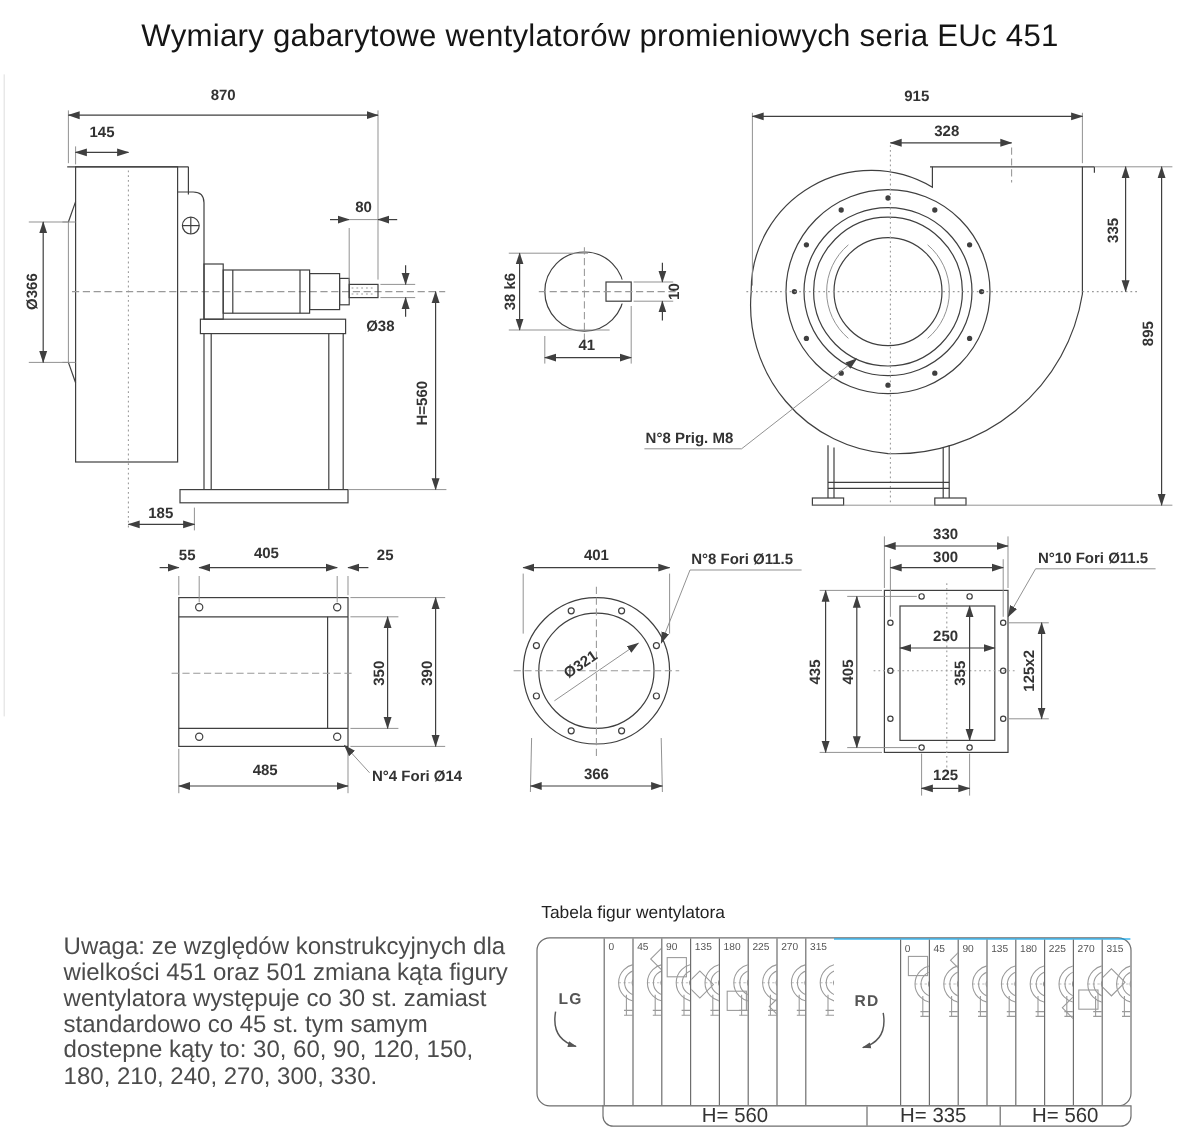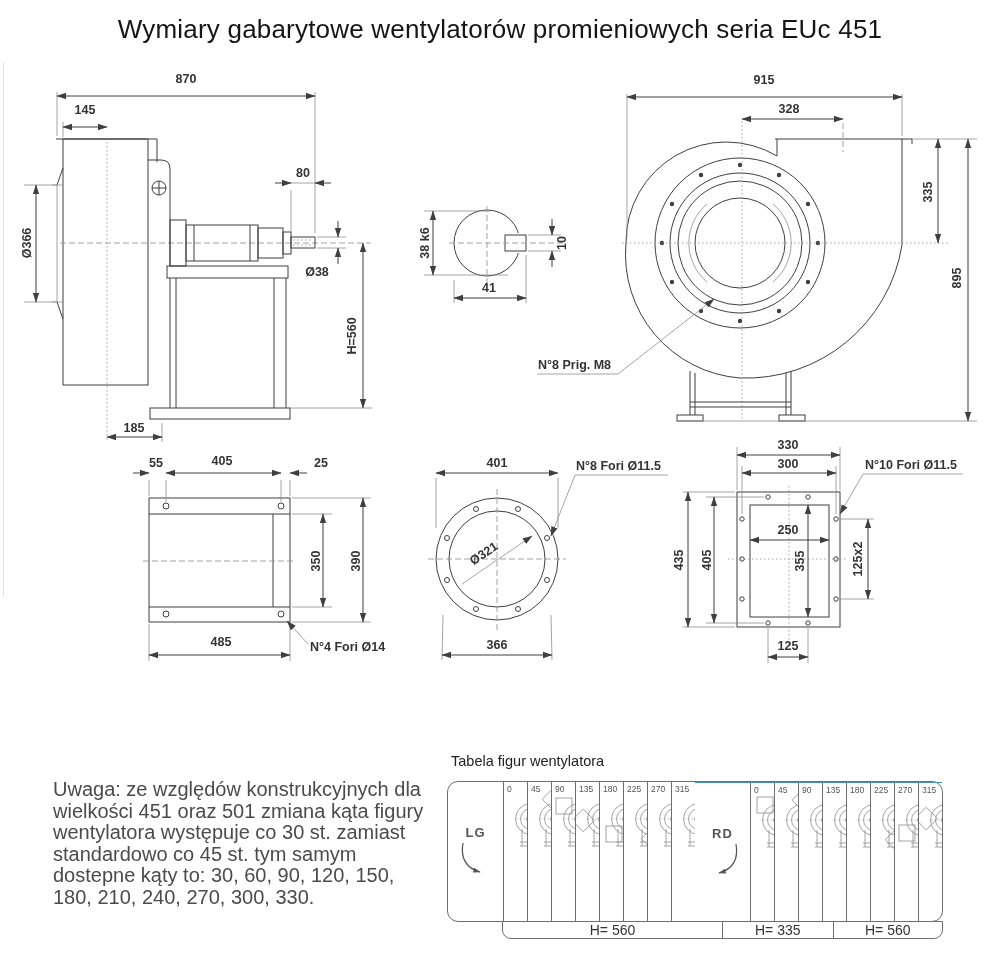--- a/index.html
+++ b/index.html
@@ -22,21 +22,21 @@
   .fhead{width:55px;flex:0 0 55px;display:flex;flex-direction:column;align-items:center;justify-content:center;}
   .fhead .lab{font-size:13px;font-weight:bold;color:#555;letter-spacing:1px;}
   .fcells{flex:1;display:flex;}
   .fcell{flex:1;position:relative;border-left:1px solid #6e6e6e;overflow:hidden;}
   .ang{position:absolute;left:3px;top:2px;font-size:8.5px;color:#555;}
   .fig{position:absolute;left:0;top:3px;}
   .fg{stroke:#9a9a9a;fill:none;stroke-width:.9;}
   .fg .dash{stroke-dasharray:2 2;opacity:.65;}
   .fg .hub{stroke:#767676;}
   .hbar{position:absolute;left:502px;top:921px;width:441px;height:18px;border:1px solid #6e6e6e;border-radius:0 0 9px 9px;box-sizing:border-box;display:flex;background:#fff;}
-  .hseg{display:flex;align-items:center;justify-content:center;font-size:14px;color:#333;box-sizing:border-box;}
+  .hseg{display:flex;align-items:center;justify-content:center;font-size:17px;color:#333;box-sizing:border-box;}
   .hseg + .hseg{border-left:1px solid #6e6e6e;}
 </style>
 </head>
 <body>
 
 <div class="title">Wymiary gabarytowe wentylatorów promieniowych seria EUc 451</div>
 <div class="edge-line"></div>
 
 <svg width="1000" height="700" viewBox="0 0 1000 700" style="position:absolute;left:0;top:0">
   <defs>

